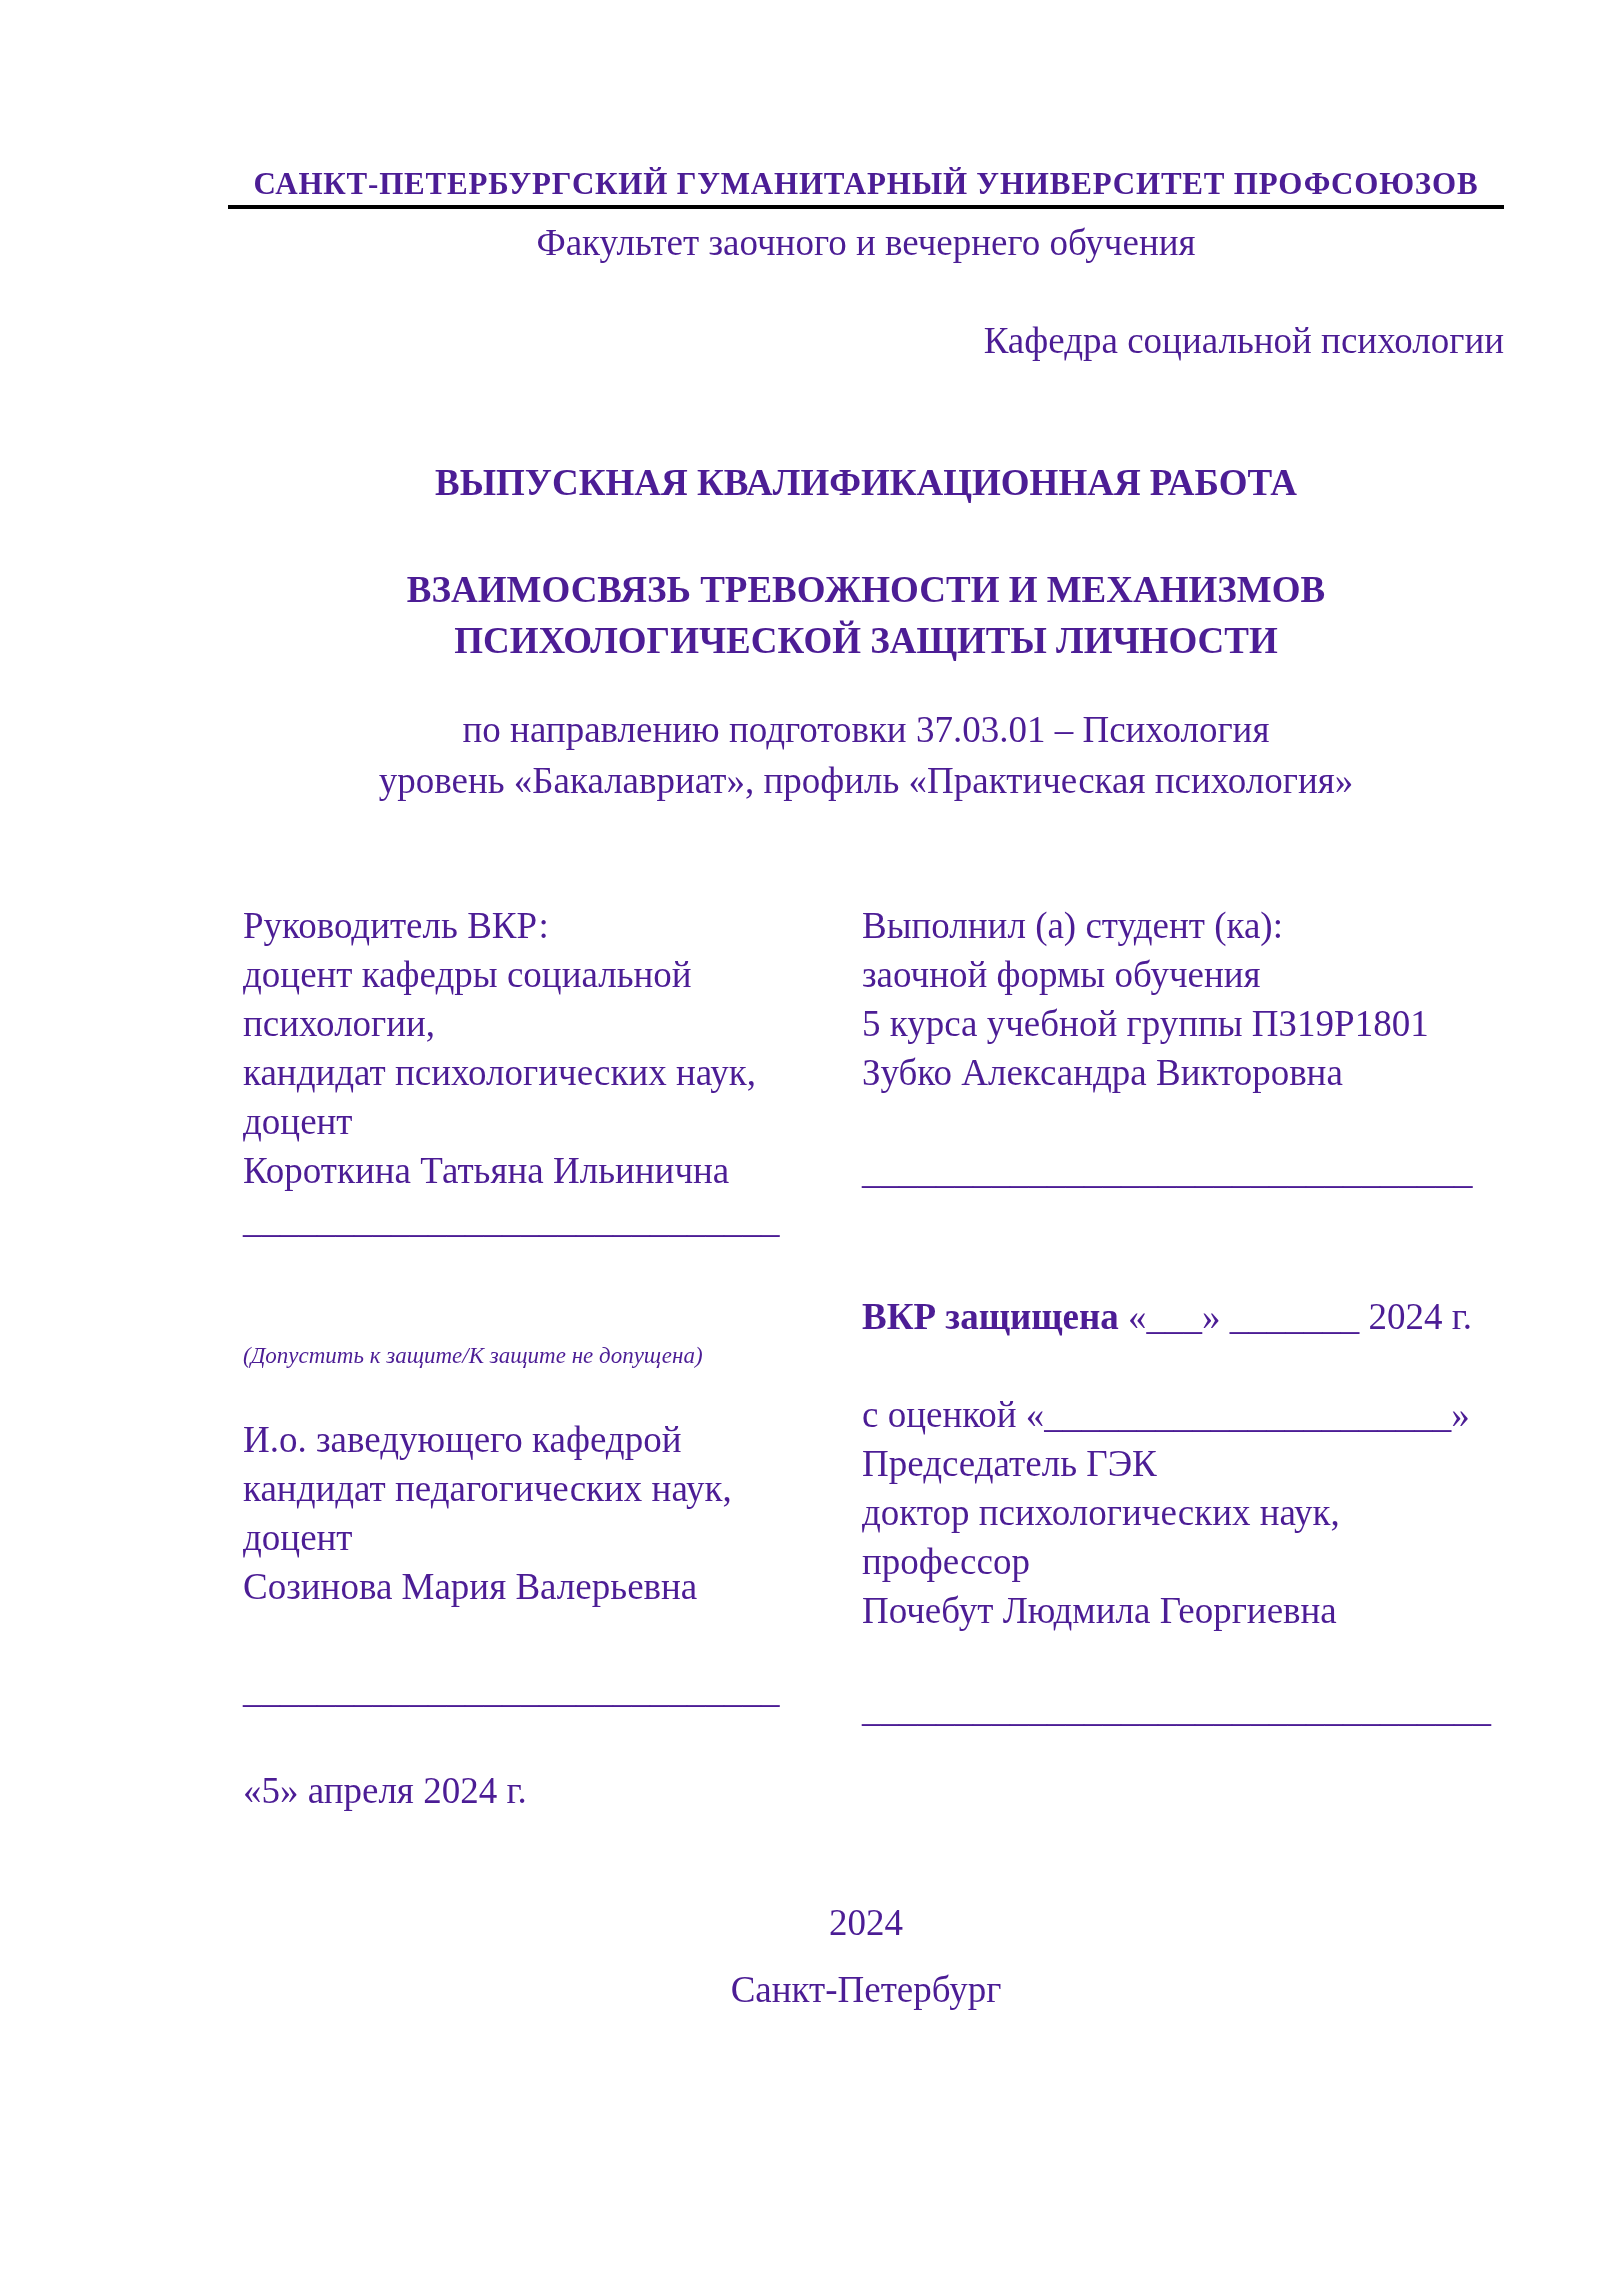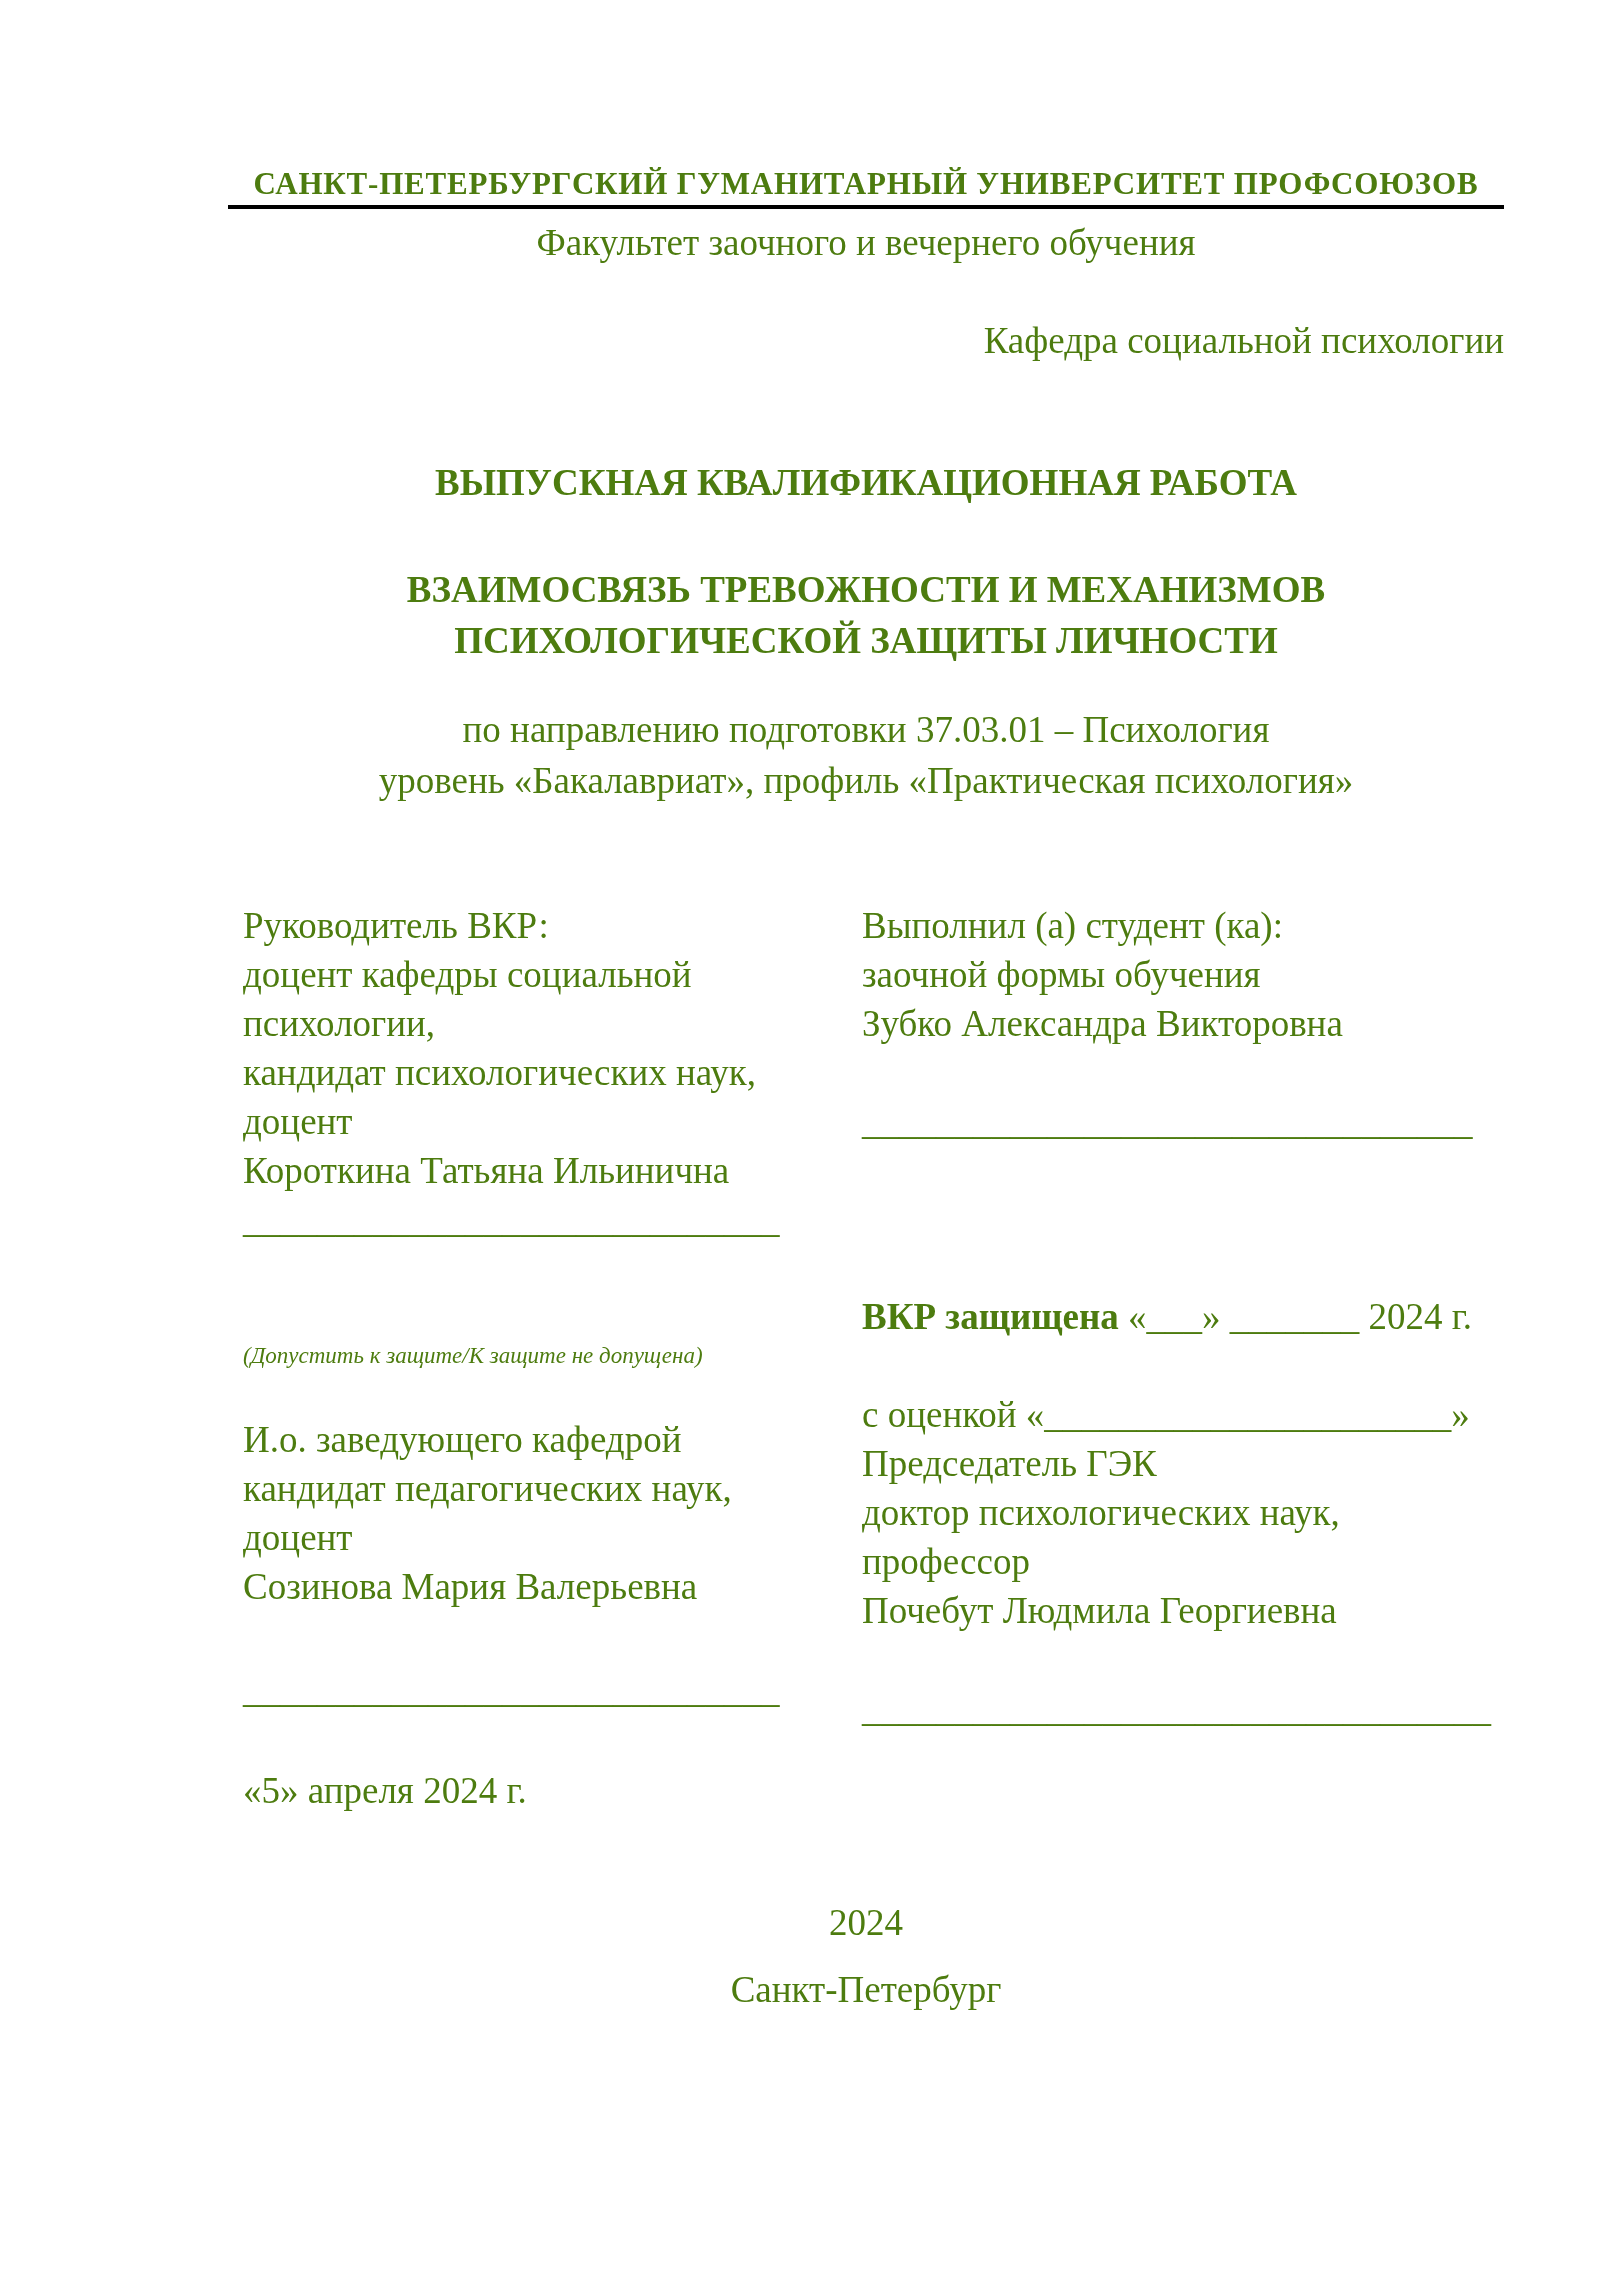--- a/index.html
+++ b/index.html
@@ -1,21 +1,21 @@
 <!DOCTYPE html>
 <html style="font-size:12.6px"><head>
 <meta charset="utf-8">
 <style>
   html, body { margin: 0; padding: 0; background: #ffffff; }
   .page {
     position: relative;
     width: 1623px;
     height: 2295px;
     background: #ffffff;
-    color: #4d7c0f;
+    color: #4c1d95;
     font-family: "Liberation Serif", "DejaVu Serif", serif;
     font-size: 37px;
     line-height: 49px;
     overflow: hidden;
   }
   .abs { position: absolute; }
   .content-span { left: 228px; width: 1276px; }
   .center { text-align: center; }
   .right { text-align: right; }
   .bold { font-weight: bold; }
@@ -100,20 +100,21 @@
     <div>психологии,</div>
     <div>кандидат психологических наук,</div>
     <div>доцент</div>
     <div>Короткина Татьяна Ильинична</div>
     <div class="sig-text">_____________________________</div>
   </div>
 
   <div class="abs right-col student-block">
     <div>Выполнил (а) студент (ка):</div>
     <div>заочной формы обучения</div>
+    <div>5 курса учебной группы ПЗ19Р1801</div>
     <div>Зубко Александра Викторовна</div>
     <div class="blank-row"></div>
     <div class="sig-text">_________________________________</div>
   </div>
 
 
   <div class="abs left-col admission-note">(Допустить к защите/К защите не допущена)</div>
 
   <div class="abs left-col official-block">
     <div>И.о. заведующего кафедрой</div>

